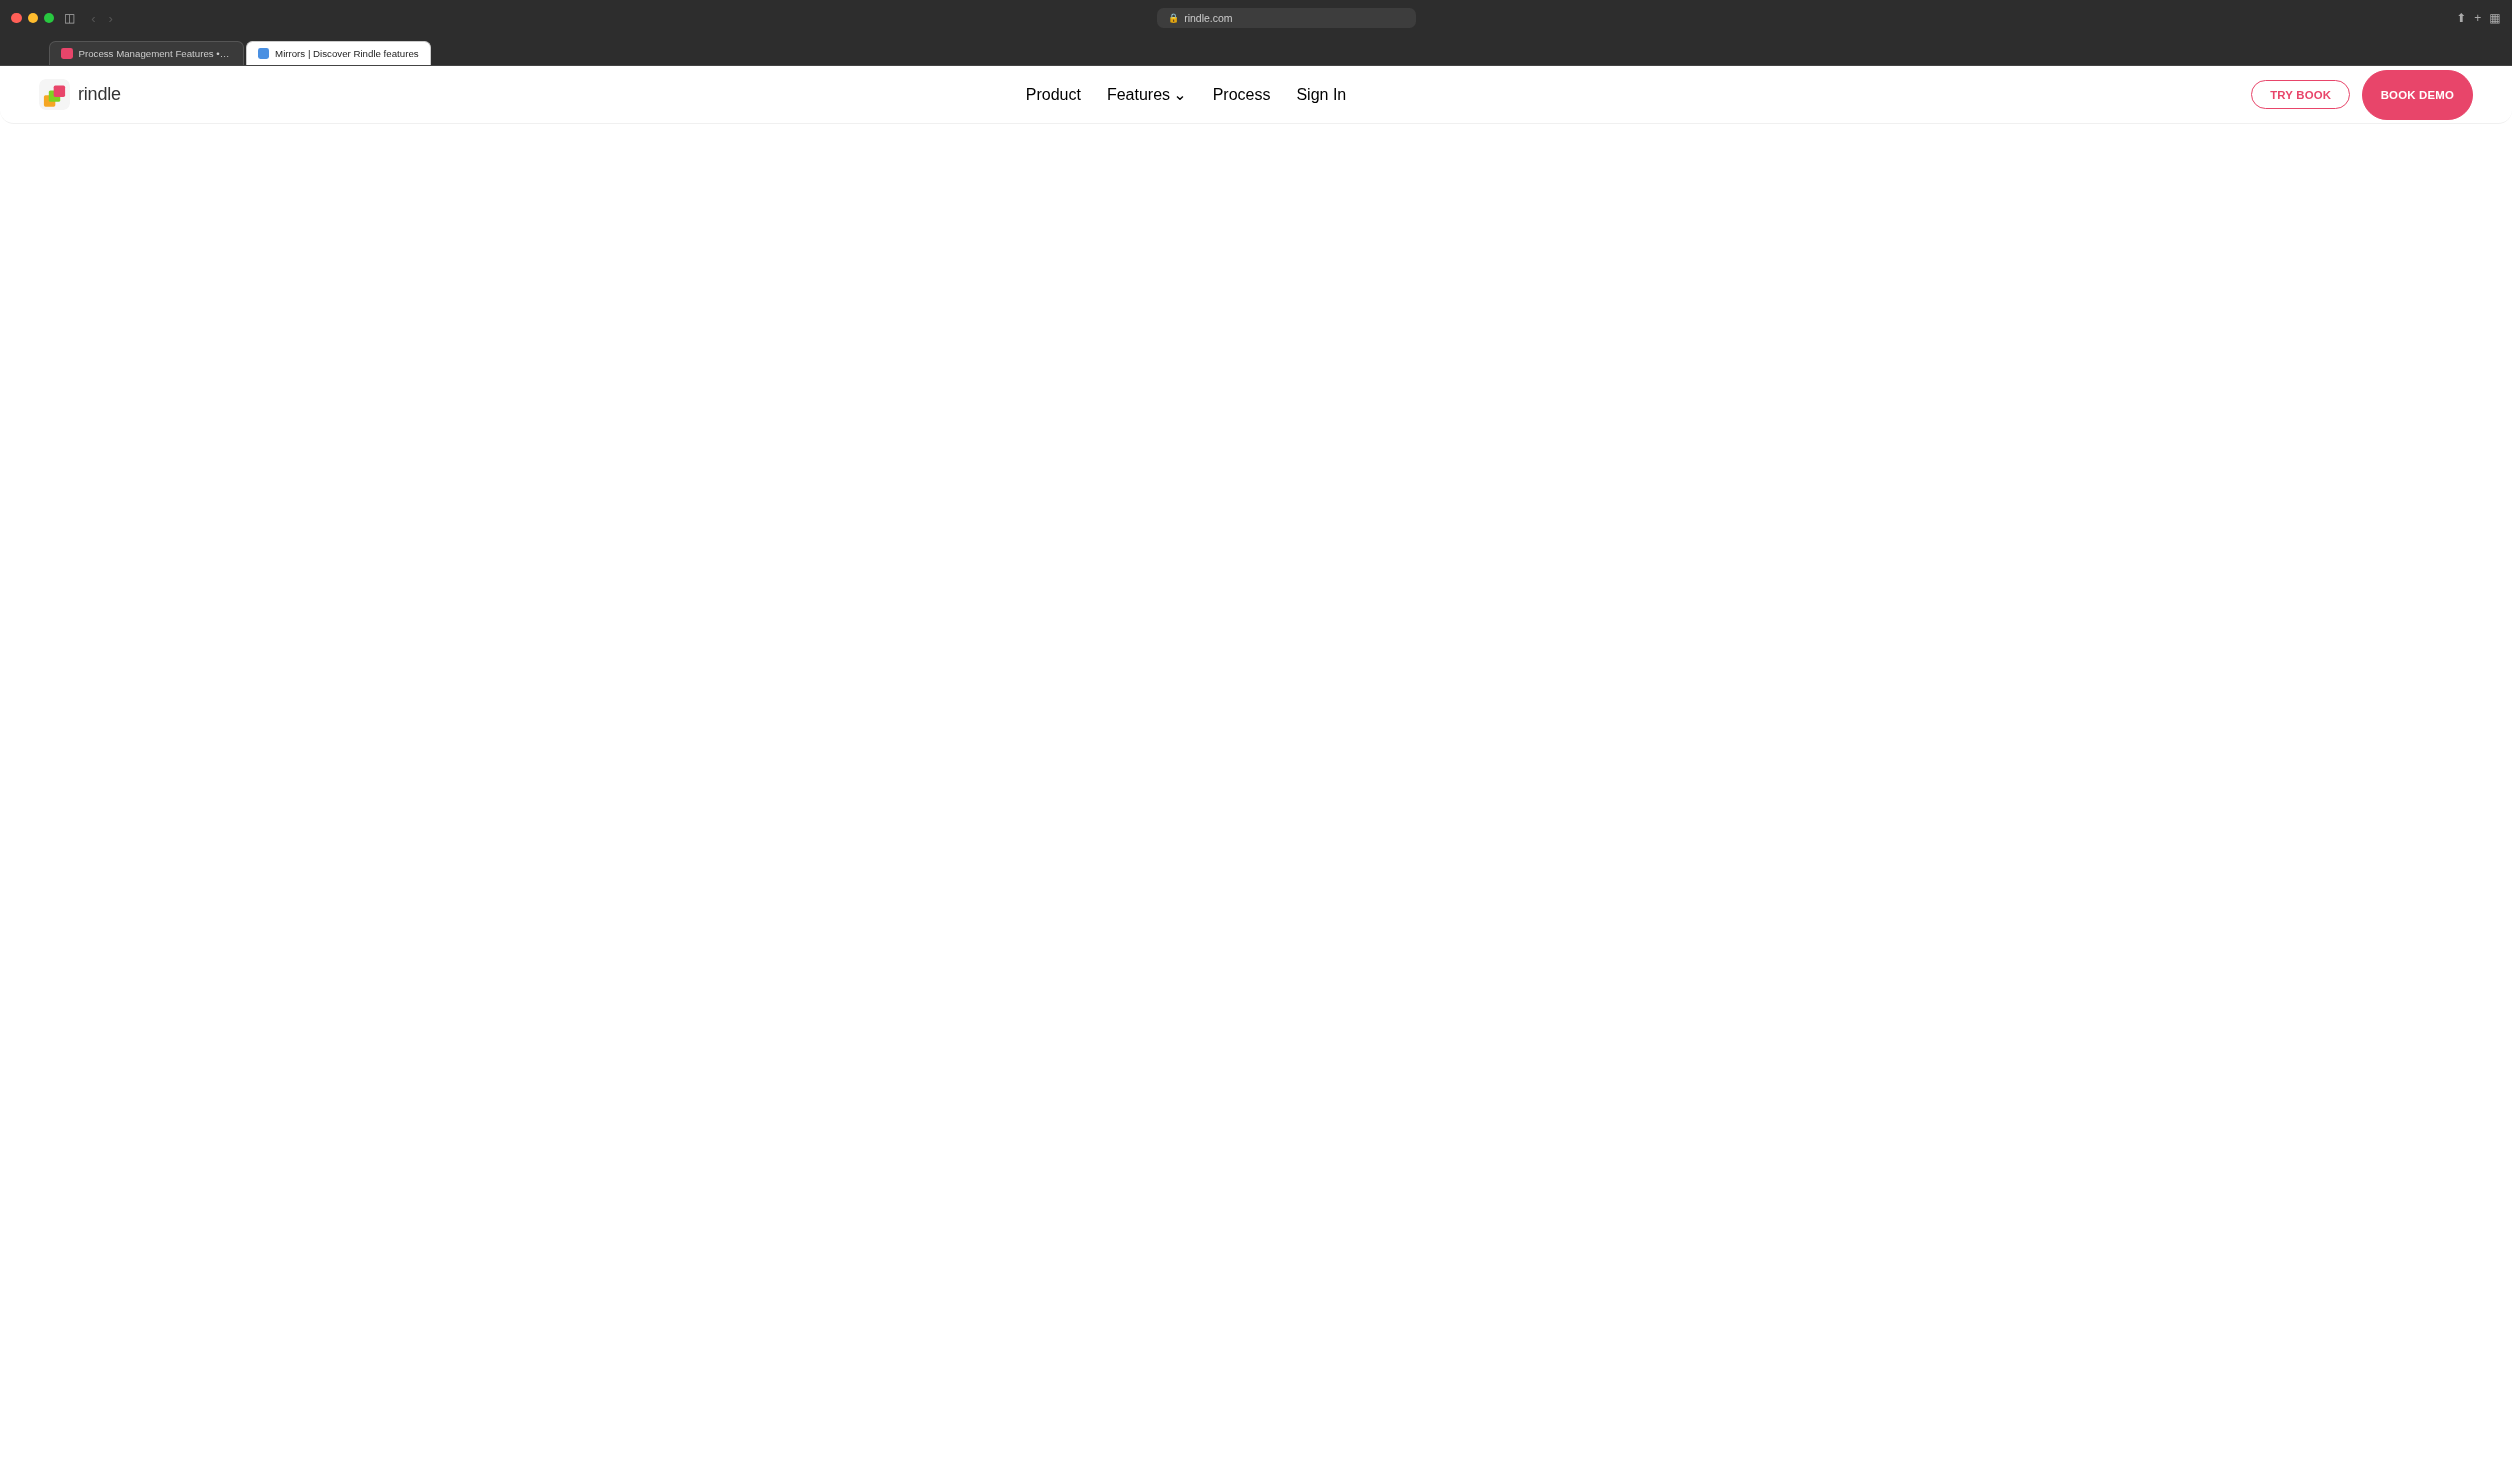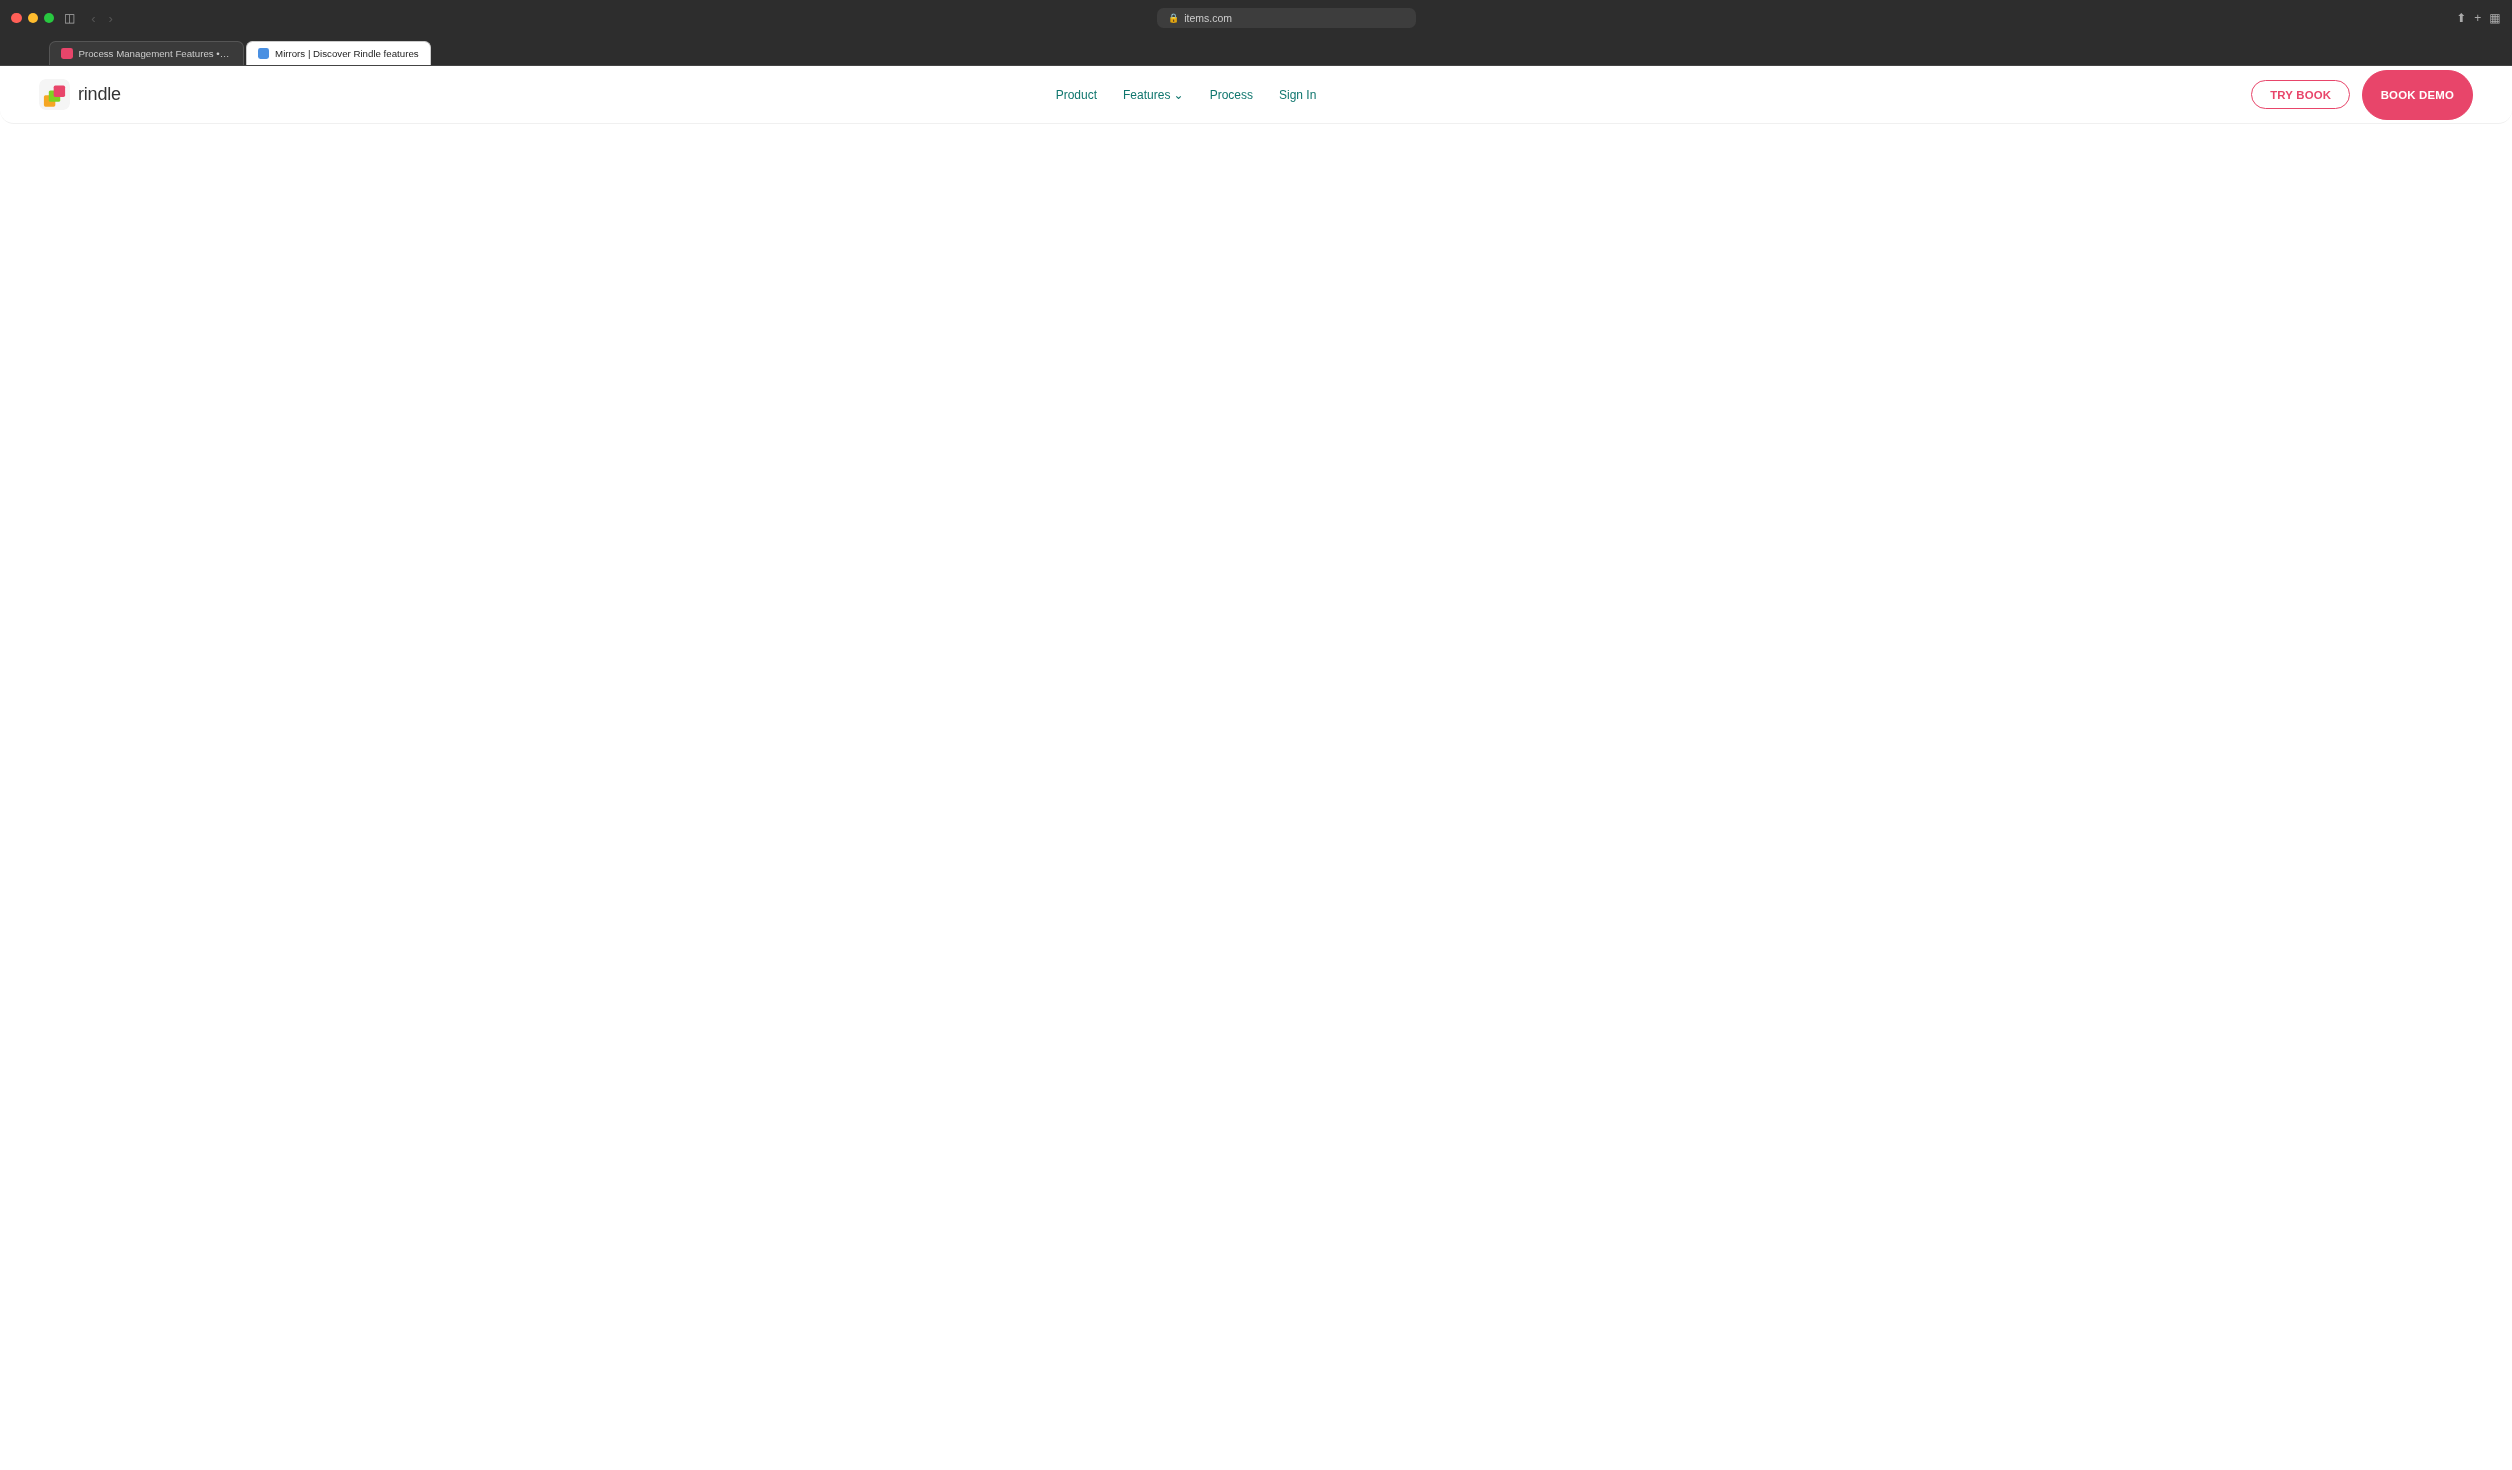--- a/index.html
+++ b/index.html
@@ -185,22 +185,22 @@
       letter-spacing: -0.2px;
     }
 
     .nav-links {
       display: flex;
       align-items: center;
       gap: 26px;
     }
 
     .nav-link {
-      font-size: 12px;
-      color: #0f766e;
+      font-size: 16px;
+      color: #000000;
       text-decoration: none;
       cursor: pointer;
       display: flex;
       align-items: center;
       gap: 3.2px;
     }
 
     .nav-actions {
       display: flex;
       align-items: center;
@@ -272,21 +272,21 @@
     <button class="sidebar-toggle">◫</button>
 
     <div class="browser-actions">
       <button class="browser-btn" disabled="">‹</button>
       <button class="browser-btn" disabled="">›</button>
     </div>
 
     <div class="address-bar-wrapper">
       <div class="address-bar">
         <span class="lock-icon">🔒</span>
-        <span>items.com</span>
+        <span>rindle.com</span>
       </div>
     </div>
 
     <div class="browser-right-actions">
       <button class="browser-right-btn">⬆</button>
       <button class="browser-right-btn">+</button>
       <button class="browser-right-btn">▦</button>
     </div>
   </div>
 

